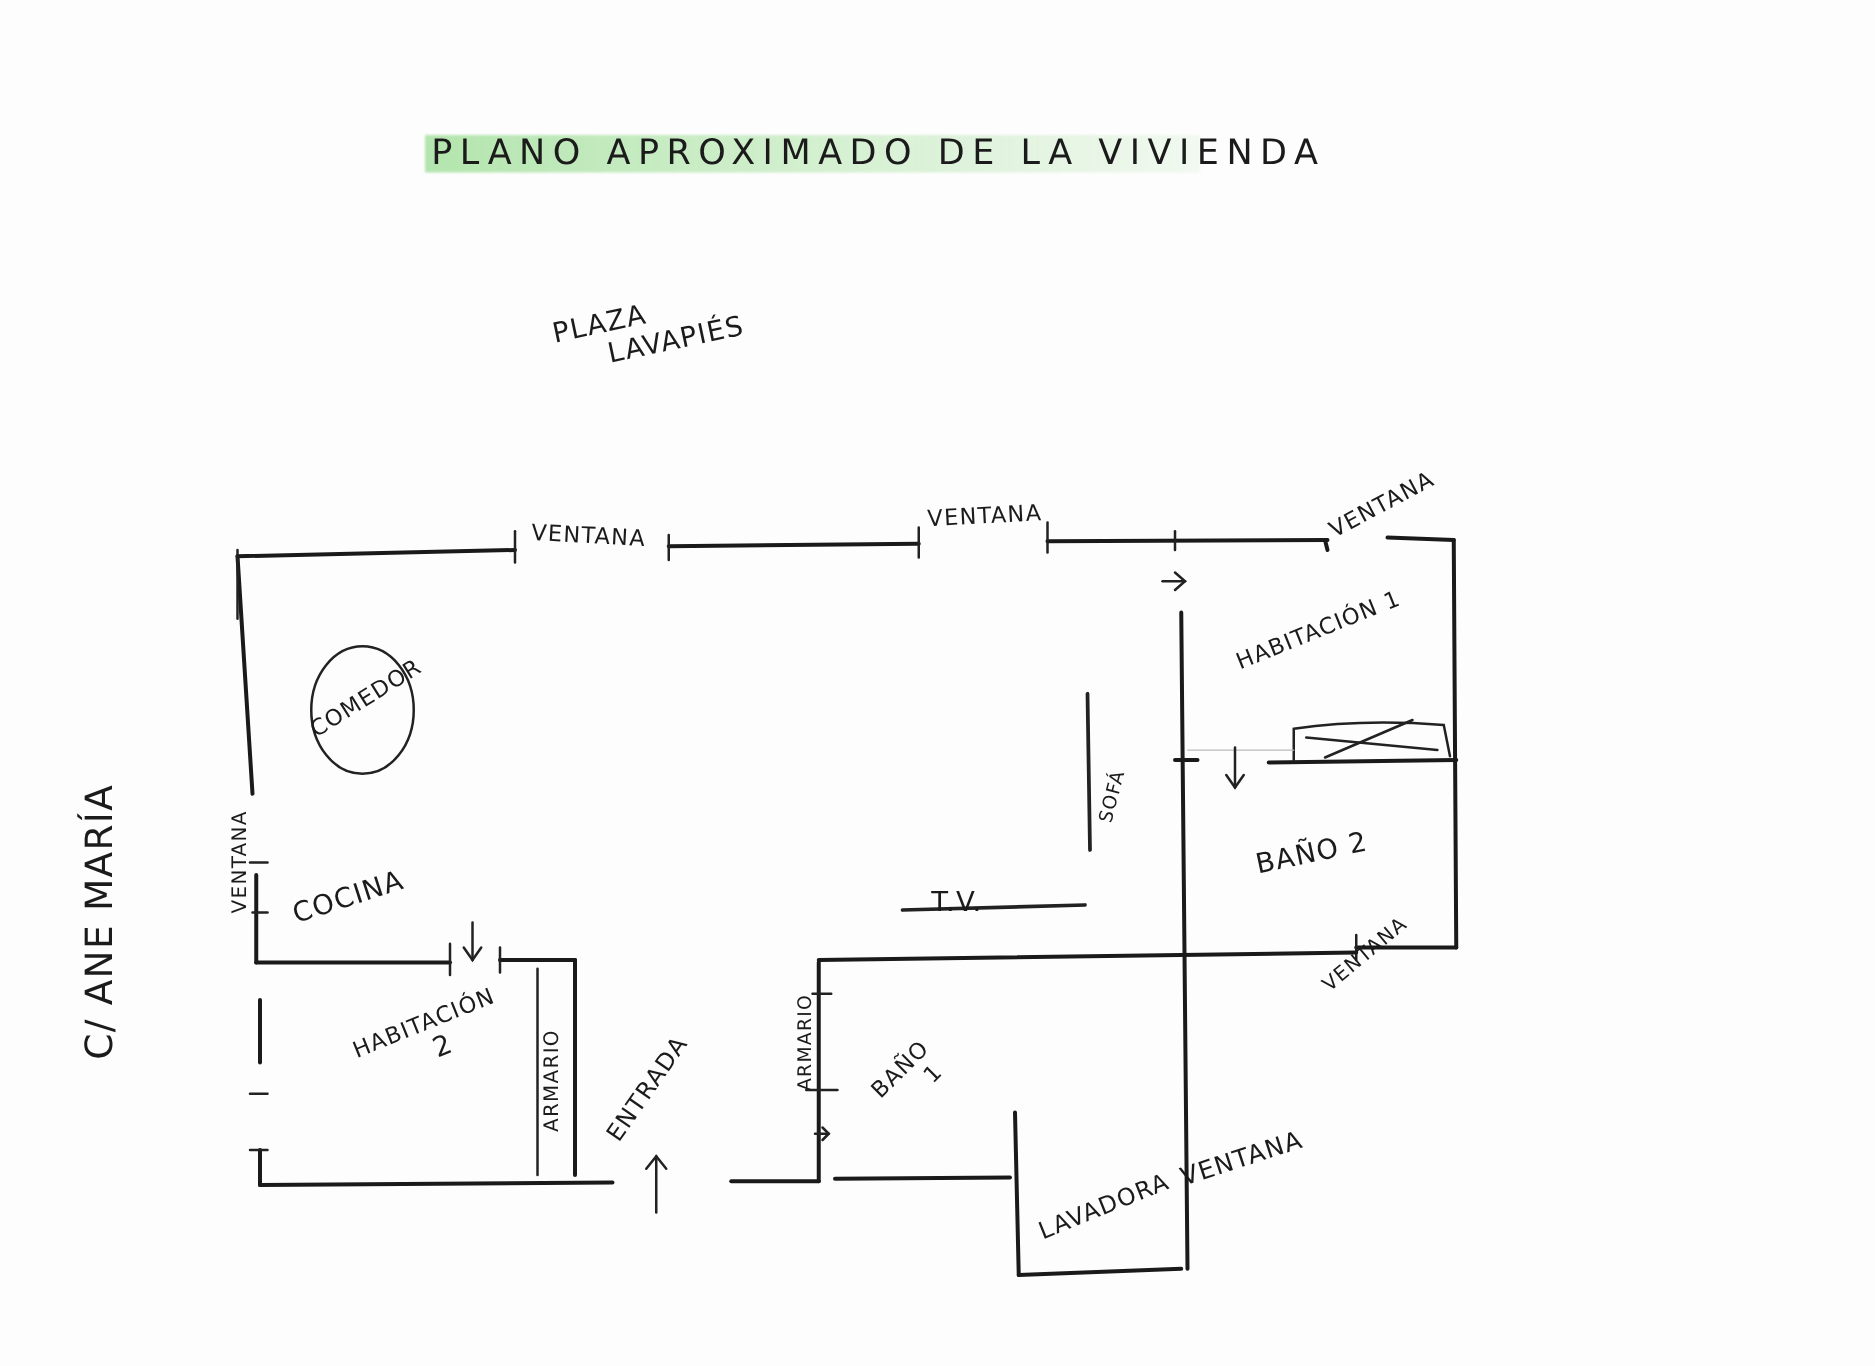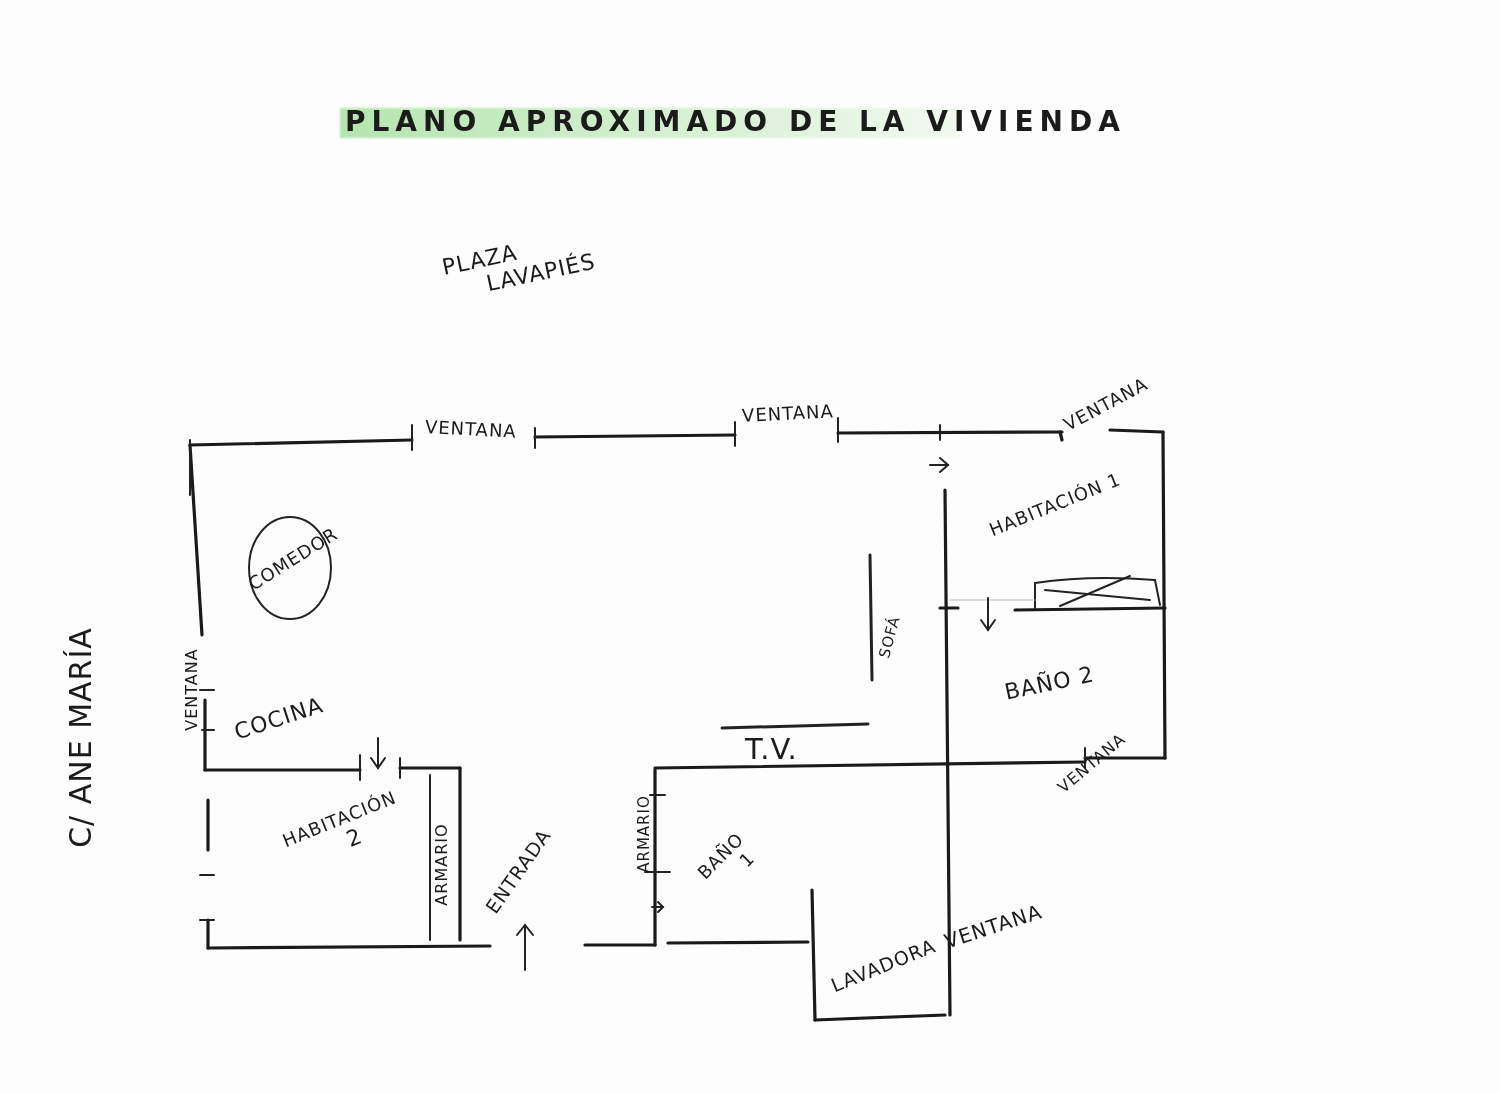--- a/index.html
+++ b/index.html
@@ -81,21 +81,21 @@
       <polyline points="981,620 988,630 995,620"></polyline>
     <line x1="378" y1="738" x2="378" y2="768"></line>
       <polyline points="371,758 378,768 385,758"></polyline>
     <line x1="525" y1="970" x2="525" y2="925"></line>
       <polyline points="517,935 525,925 533,935"></polyline>
     <line x1="652" y1="907" x2="663" y2="907"></line>
       <polyline points="658,902 663,907 658,912"></polyline>
   </g>
 </svg>
 
-<div class="lbl" style="left:345px;top:105px;font-size:28px;letter-spacing:6px;font-weight:bold;">PLANO APROXIMADO DE LA VIVIENDA</div>
+<div class="lbl" style="left:345px;top:105px;font-size:28px;letter-spacing:6px;">PLANO APROXIMADO DE LA VIVIENDA</div>
 
 <div class="lbl" style="left:445px;top:255px;transform:rotate(-12deg);font-size:22px;">
   <div>PLAZA</div>
   <div style="margin-left:40px;">LAVAPIÉS</div>
 </div>
 
 <div class="lbl" style="left:40px;top:720px;transform:rotate(-90deg);transform-origin:center;font-size:30px;width:260px;text-align:center;margin-left:-90px;">C/ ANE MARÍA</div>
 
 <div class="lbl" style="left:425px;top:416px;font-size:18px;transform:rotate(3deg);">VENTANA</div>
 <div class="lbl" style="left:742px;top:405px;font-size:18px;transform:rotate(-3deg);">VENTANA</div>
@@ -118,14 +118,14 @@
 
 <div class="lbl" style="left:490px;top:900px;font-size:19px;transform:rotate(-55deg);">ENTRADA</div>
 
 <div class="lbl" style="left:708px;top:862px;font-size:18px;transform:rotate(-45deg);">
   <div>BAÑO</div>
   <div style="margin-left:38px;">1</div>
 </div>
 <div class="lbl" style="left:1005px;top:680px;font-size:22px;transform:rotate(-12deg);">BAÑO 2</div>
 
 <div class="lbl" style="left:868px;top:628px;font-size:15px;transform:rotate(-75deg);transform-origin:center;">SOFÁ</div>
-<div class="lbl" style="left:745px;top:732px;font-size:29px;">T.V.</div>
+<div class="lbl" style="left:745px;top:710px;font-size:22px;">T.V.</div>
 <div class="lbl" style="left:832px;top:975px;font-size:19px;transform:rotate(-22deg);">LAVADORA</div>
 
 </body></html>

